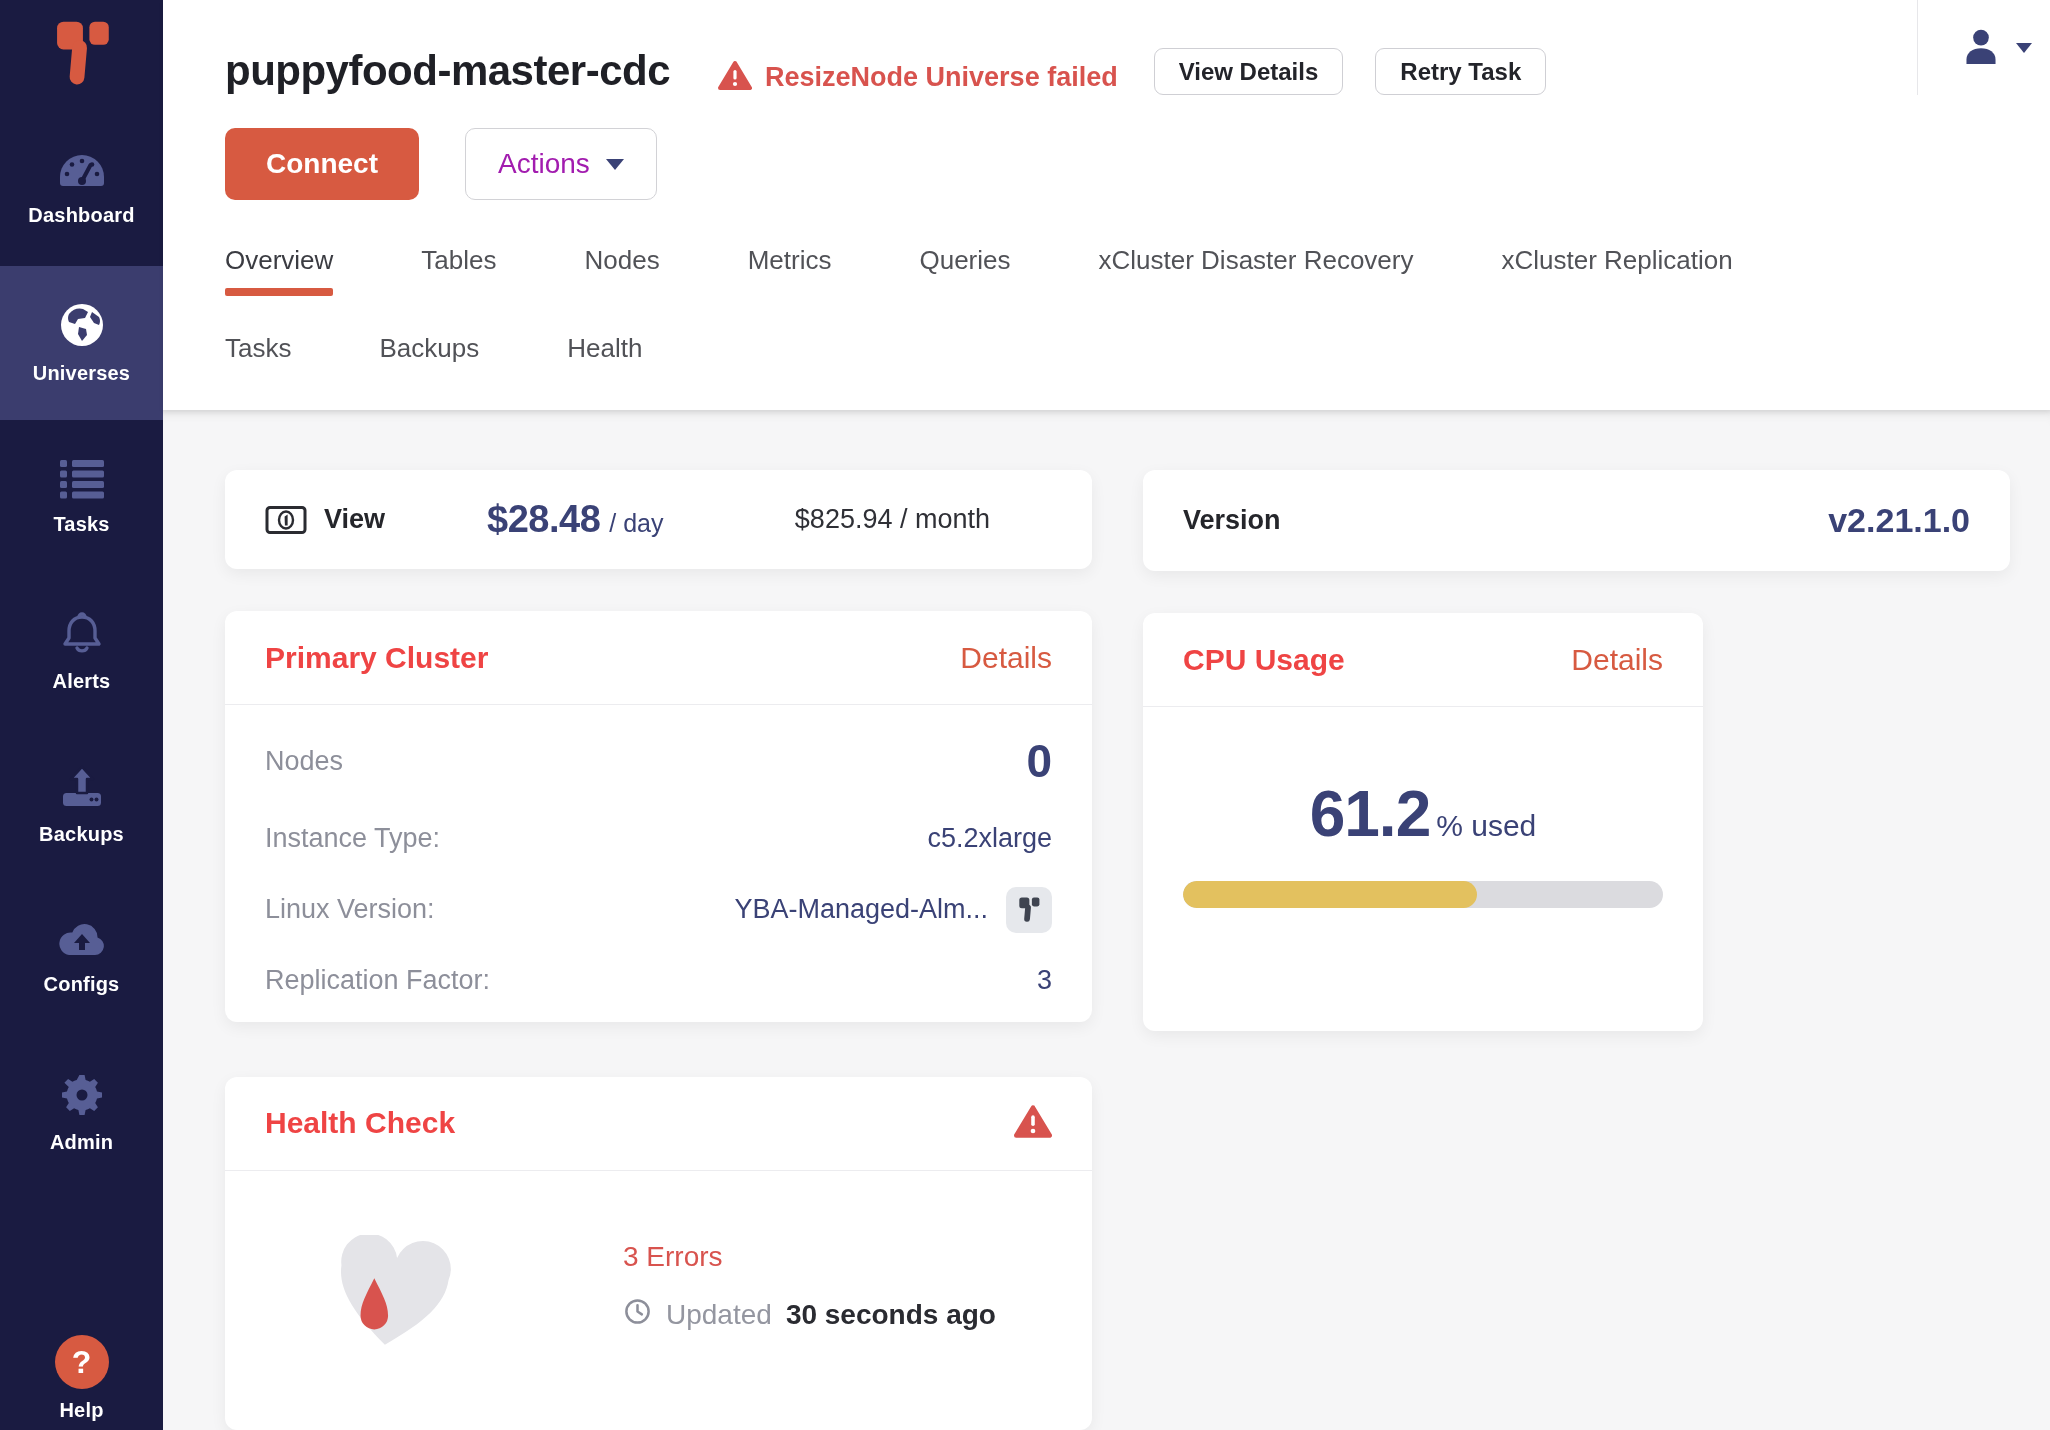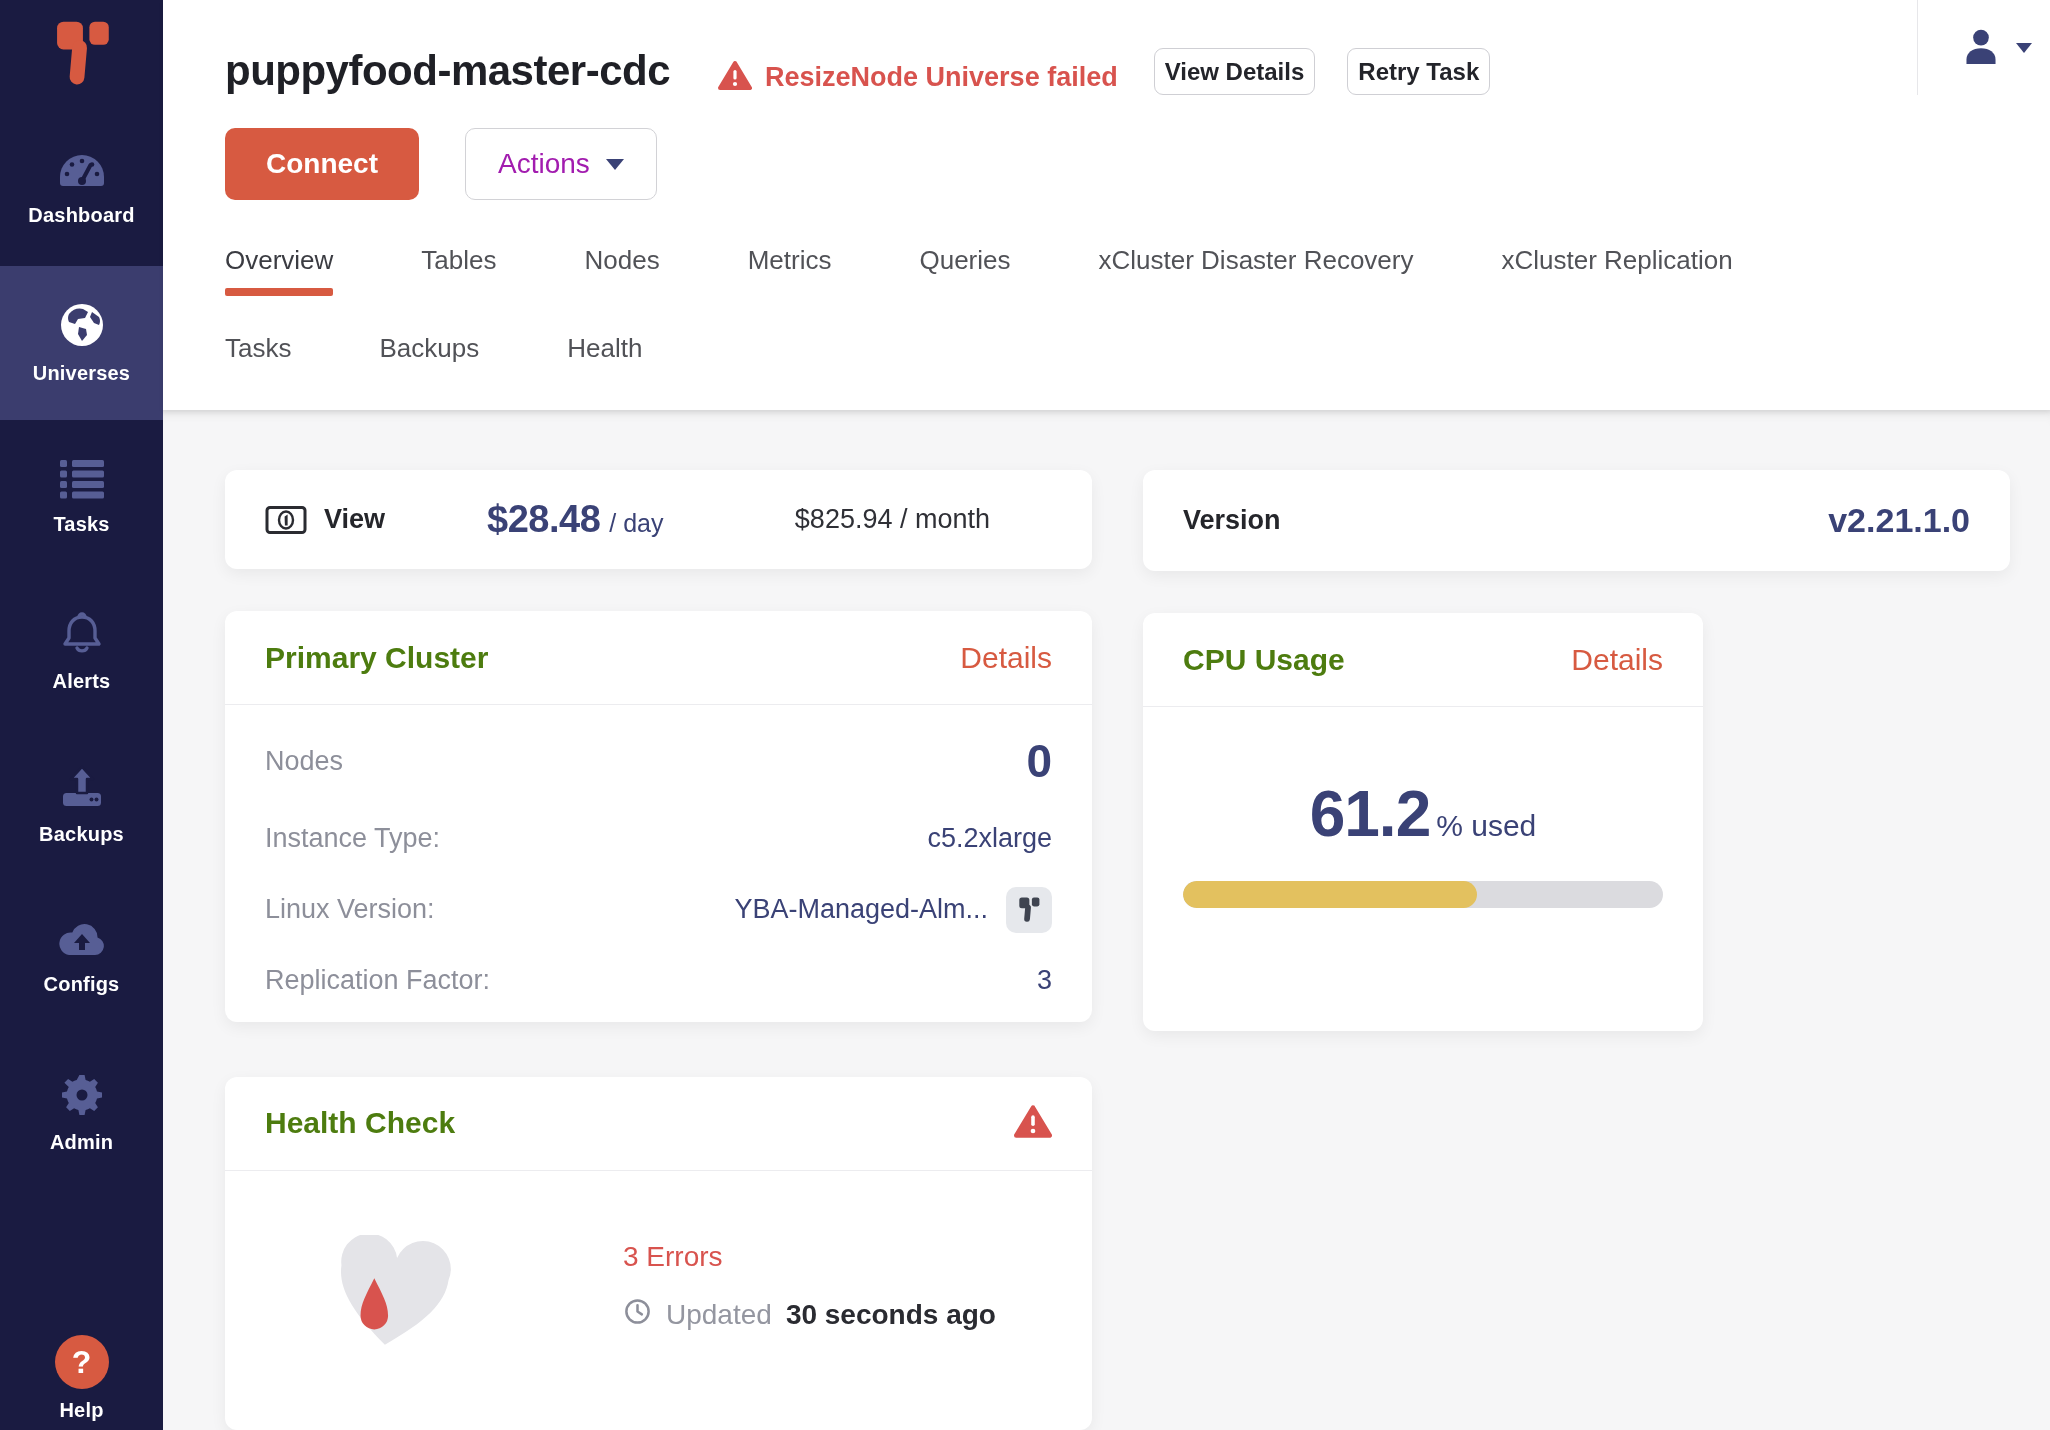--- a/index.html
+++ b/index.html
@@ -36,21 +36,21 @@
 
   
   .main{flex:1;display:flex;flex-direction:column;min-width:0;}
   .topbar{background:#fff;padding:0 0 0 62px;position:relative;z-index:2;box-shadow:0 2px 5px rgba(0,0,0,.07);}
 
   .row1{height:95px;display:flex;align-items:flex-end;padding-right:0;}
   .page-title{font-size:42px;font-weight:800;color:var(--ink);letter-spacing:-.5px;}
   .error-banner{display:flex;align-items:center;gap:13px;margin-left:48px;}
   .error-text{color:var(--status-red);font-size:27px;font-weight:700;}
   .btn{font-family:"Liberation Sans",sans-serif;cursor:pointer;}
-  .btn.ghost{height:47px;padding:0 10px;border:1.5px solid var(--btn-border);border-radius:9px;background:#fff;
+  .btn.ghost{height:47px;padding:0 24px;border:1.5px solid var(--btn-border);border-radius:9px;background:#fff;
     font-size:24px;font-weight:600;color:#23242A;margin-left:36px;}
   .btn.ghost + .btn.ghost{margin-left:32px;}
   .user-area{margin-left:auto;height:95px;display:flex;align-items:center;gap:16px;border-left:1px solid #E7E7EA;
     padding:0 18px 0 44px;cursor:pointer;}
   .caret{width:0;height:0;border-left:8px solid transparent;border-right:8px solid transparent;border-top:10px solid var(--brand-navy);}
 
   .row2{margin-top:33px;display:flex;align-items:center;gap:46px;}
   .btn.connect{height:72px;padding:16px 41px;border:none;border-radius:10px;background:var(--accent-orange);
     color:#fff;font-size:28px;font-weight:700;}
   .btn.actions{height:72px;padding:0 32px;border:1.5px solid #D2D2D6;border-radius:10px;background:#fff;
@@ -76,21 +76,21 @@
   .stat-title{font-size:27px;font-weight:700;color:#25262B;}
   .cost-icon{display:flex;margin-right:17px;}
   .cost-day{margin-left:102px;display:flex;align-items:baseline;gap:9px;}
   .cost-amount{font-size:38px;font-weight:800;color:var(--brand-navy);letter-spacing:-.5px;}
   .cost-unit{font-size:25px;font-weight:500;color:var(--brand-navy);}
   .cost-month{margin-left:auto;margin-right:62px;font-size:27px;color:#2F3036;}
   .version-value{margin-left:auto;font-size:34px;font-weight:800;color:var(--brand-navy);}
 
   
   .panel-head{height:93px;display:flex;align-items:center;justify-content:space-between;padding:0 40px;}
-  .panel-title{font-size:30px;font-weight:700;color:#4d7c0f;}
+  .panel-title{font-size:30px;font-weight:700;color:#ef4444;}
   .details-link{font-size:30px;color:var(--accent-orange);text-decoration:none;cursor:pointer;margin-left:40px;}
   .panel-divider{height:1px;background:var(--divider);}
 
   .primary-card{width:867px;height:418px;margin-top:42px;}
   .pc-body{padding:14px 40px 0;}
   .pc-row{min-height:71px;display:flex;align-items:center;justify-content:space-between;}
   .pc-row:first-child{min-height:84px;}
   .pc-label{font-size:27px;color:var(--gray-label);}
   .pc-value{font-size:27px;color:var(--brand-navy);display:flex;align-items:center;gap:18px;}
   .pc-value.big{font-size:46px;font-weight:800;}

